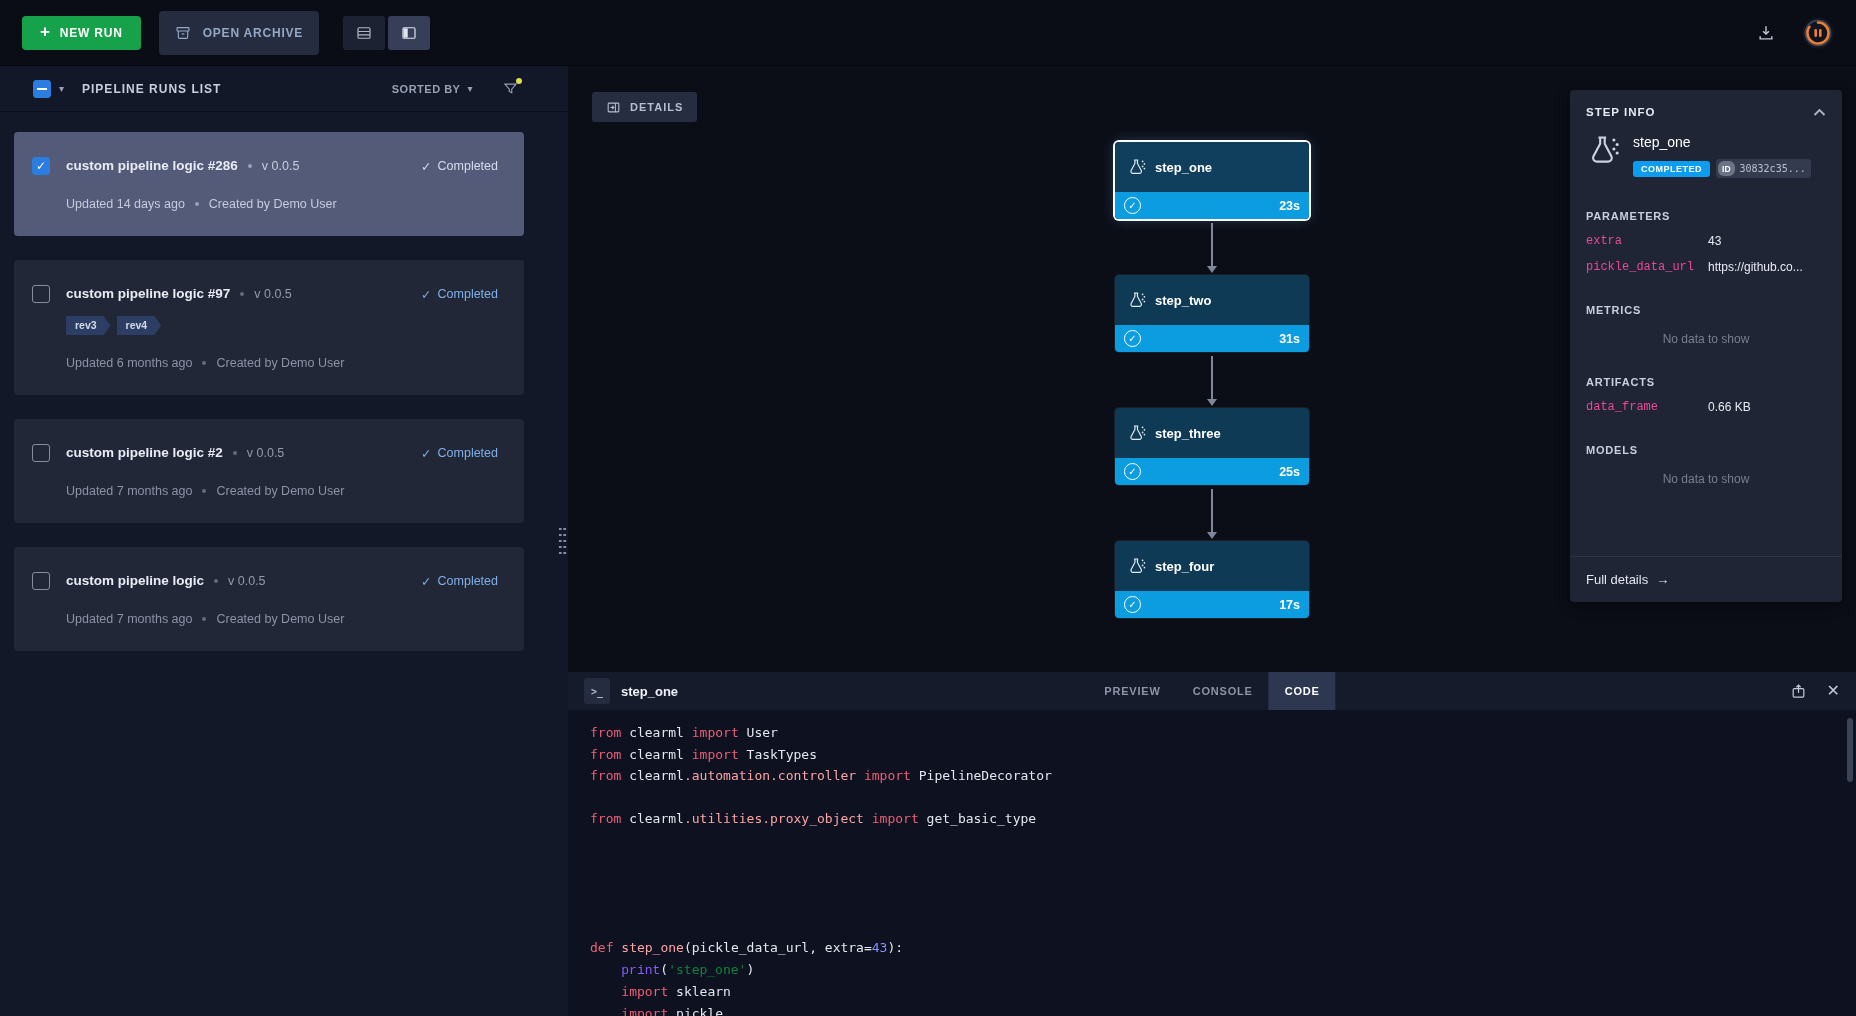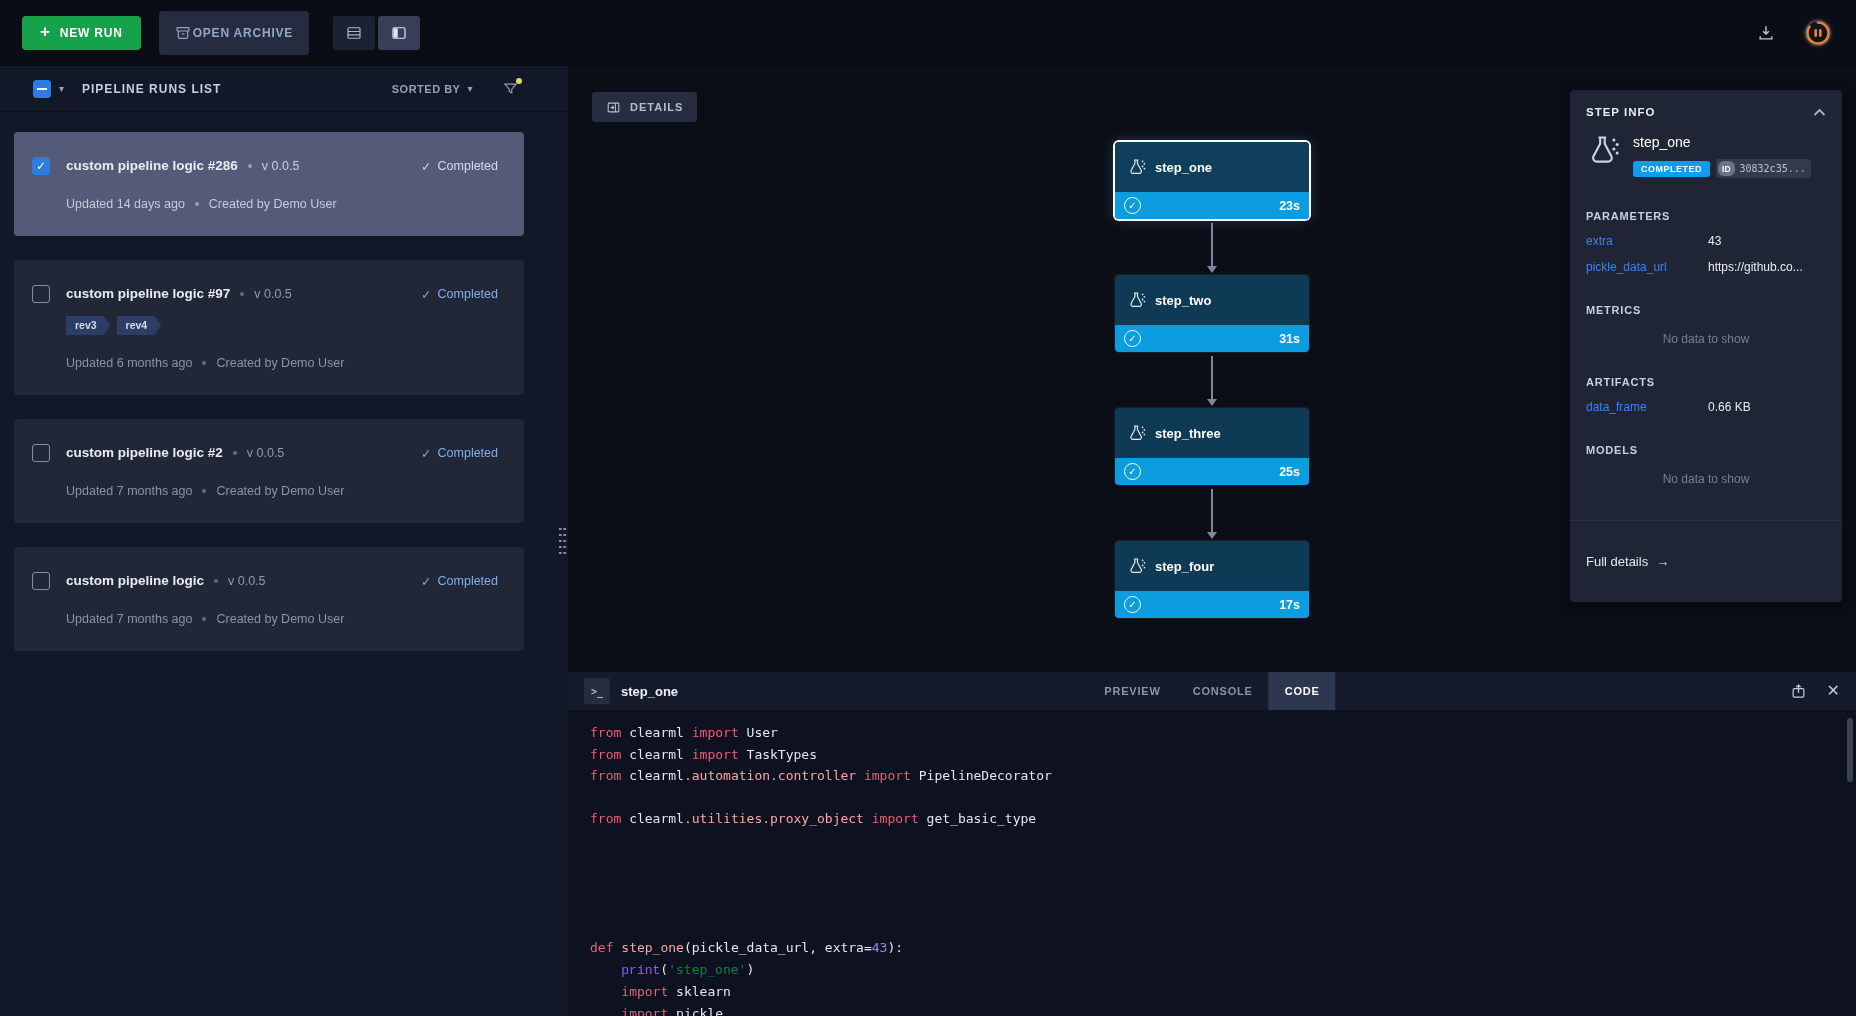--- a/index.html
+++ b/index.html
@@ -5,21 +5,21 @@
   * { margin:0; padding:0; box-sizing:border-box; }
   html,body { width:1856px; height:1016px; overflow:hidden; }
   body { font-family:"Liberation Sans","DejaVu Sans",sans-serif; background:#0b0e17; color:#e6e9f0; }
   .app { width:1856px; height:1016px; display:flex; flex-direction:column; }
 
   
   .topbar { flex:0 0 66px; background:#0a0d16; display:flex; align-items:center; padding:0 22px; gap:18px; border-bottom:1px solid #05070d; }
   .btn { border:none; cursor:pointer; font-family:inherit; display:flex; align-items:center; }
   .btn-new-run { height:34px; padding:0 18px; background:#16a24b; color:#fff; font-weight:bold; font-size:12px; letter-spacing:.8px; border-radius:4px; gap:9px; }
   .plus-glyph { font-size:17px; font-weight:bold; line-height:1; margin-top:-2px; }
-  .btn-archive { height:44px; padding:0 16px; background:#252c3f; color:#93a8c6; font-weight:bold; font-size:12px; letter-spacing:.8px; border-radius:4px; gap:2px; }
+  .btn-archive { height:44px; padding:0 16px; background:#252c3f; color:#93a8c6; font-weight:bold; font-size:12px; letter-spacing:.8px; border-radius:4px; gap:12px; }
   .view-toggle { display:flex; gap:3px; margin-left:6px; }
   .view-btn { width:42px; height:34px; background:#1c2231; border-radius:3px; color:#aeb6c8; justify-content:center; }
   .view-btn.active { background:#363e58; color:#dfe4ef; }
   .topbar-right { margin-left:auto; display:flex; align-items:center; gap:26px; }
   .icon-btn { background:transparent; color:#c3c9d6; justify-content:center; }
   .avatar { width:32px; height:32px; border-radius:50%; background:#10141f; display:flex; align-items:center; justify-content:center; }
 
   
   .content { flex:1; display:flex; min-height:0; }
   .sidebar { flex:0 0 568px; width:568px; background:#131828; display:flex; flex-direction:column; position:relative; }
@@ -83,24 +83,24 @@
   .si-flask svg { width:100%; height:100%; }
   .si-name { font-size:14px; color:#fff; margin:2px 0 9px; }
   .badges { display:flex; gap:6px; align-items:center; }
   .badge-completed { background:#0d9df0; color:#fff; font-size:9px; font-weight:bold; letter-spacing:.5px; padding:3px 8px; border-radius:3px; }
   .badge-id { background:#343b4e; border-radius:3px; display:flex; align-items:center; gap:5px; padding:2px 5px 2px 2px; max-width:96px; overflow:hidden; }
   .id-label { background:#6b7385; color:#fff; font-size:8.5px; font-weight:bold; padding:2.5px 4px; border-radius:6px; }
   .id-value { font-family:"DejaVu Sans Mono","Liberation Mono",monospace; font-size:10px; color:#b9c0cf; white-space:nowrap; }
   .si-section { padding:12px 16px 6px; }
   .si-section-title { font-size:11px; font-weight:bold; letter-spacing:.8px; color:#c9cfdd; margin-bottom:12px; }
   .kv-row { display:flex; margin-bottom:12px; font-size:12px; }
-  .kv-key { flex:0 0 122px; color:#3b82f6; white-space:nowrap; overflow:hidden; text-overflow:ellipsis; padding-right:8px; }
+  .kv-key { flex:0 0 122px; color:#ec4899; white-space:nowrap; overflow:hidden; text-overflow:ellipsis; padding-right:8px;font-family:Liberation Mono, monospace; }
   .kv-val { flex:1; color:#e8ebf3; white-space:nowrap; overflow:hidden; text-overflow:ellipsis; }
   .si-empty { text-align:center; color:#787f90; font-size:12px; padding:4px 0 12px; }
-  .si-footer { margin-top:auto; border-top:1px solid #2d3445; padding:33px 16px; font-size:13px; color:#e4e8f1; display:flex; gap:8px; align-items:center; cursor:pointer; }
+  .si-footer { margin-top:auto; border-top:1px solid #2d3445; padding:15px 16px; font-size:13px; color:#e4e8f1; display:flex; gap:8px; align-items:center; cursor:pointer; }
 
   
   .code-panel { flex:0 0 344px; display:flex; flex-direction:column; background:#0d1120; position:relative; min-height:0; }
   .code-header { height:38px; flex:0 0 38px; background:#151b2b; display:flex; align-items:center; padding:0 16px; position:relative; }
   .term-btn { width:26px; height:26px; background:#252c3f; border-radius:3px; color:#aeb6c8; font-family:"DejaVu Sans Mono",monospace; font-size:10px; font-weight:bold; justify-content:center; }
   .code-title { margin-left:11px; font-size:13px; font-weight:bold; color:#eef1f7; }
   .tabs { position:absolute; left:50%; transform:translateX(-50%); top:0; bottom:0; display:flex; align-items:stretch; }
   .tab { background:transparent; border:none; color:#8d94a6; font-size:11px; font-weight:bold; letter-spacing:.8px; padding:0 16px; font-family:inherit; cursor:pointer; }
   .tab.active { background:#2e3750; color:#fff; }
   .code-actions { margin-left:auto; display:flex; gap:20px; align-items:center; }

